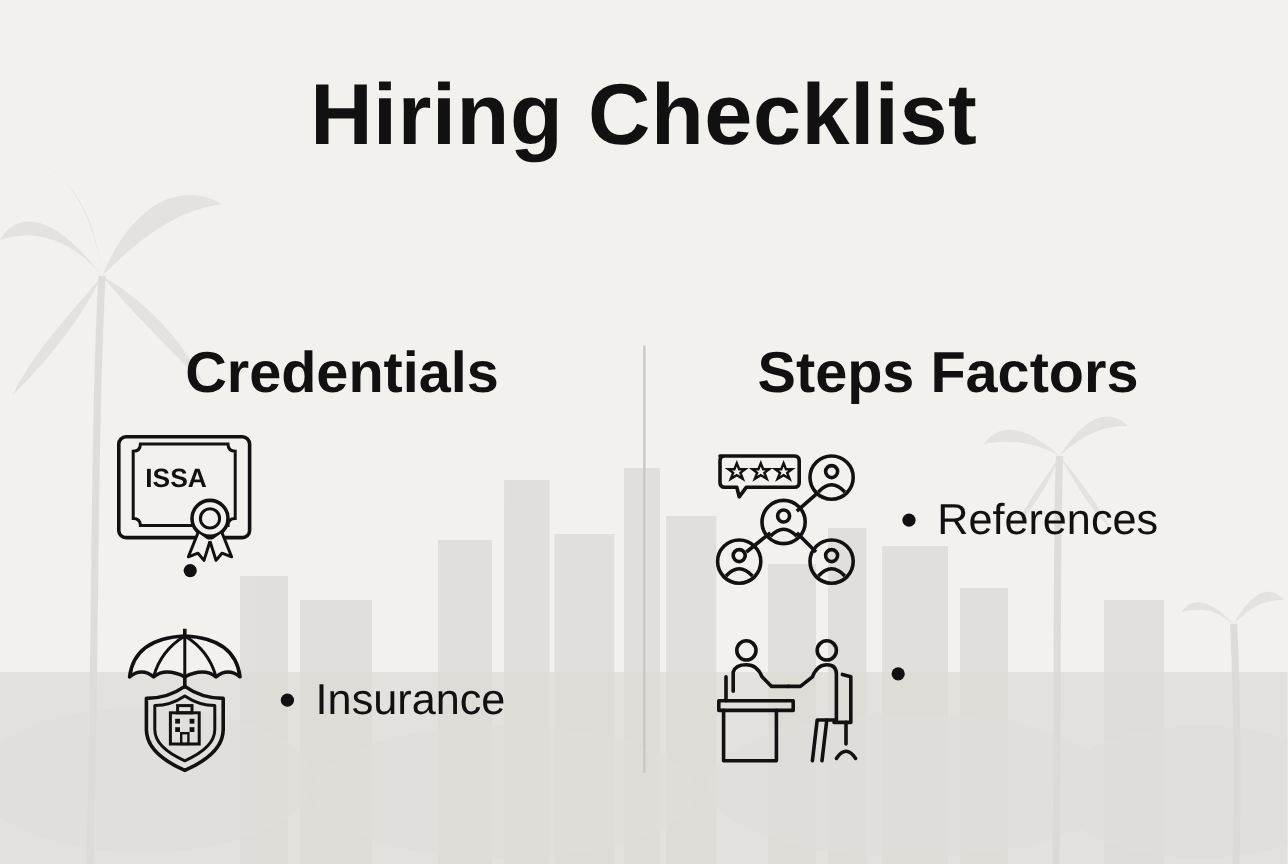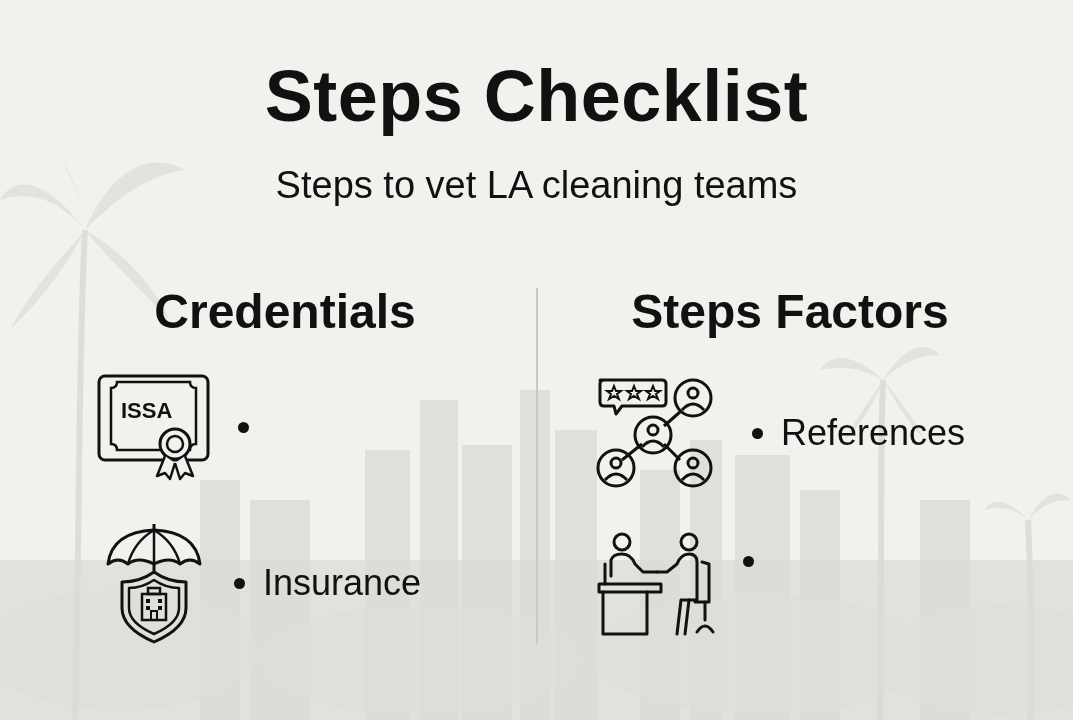--- a/index.html
+++ b/index.html
@@ -75,29 +75,28 @@
     <path d="M883 380 C850 350, 830 355, 820 370 C845 365, 865 370, 883 380Z"></path>
     <path d="M883 380 C905 345, 925 340, 940 355 C915 355, 900 365, 883 380Z"></path>
     <path d="M883 380 C870 400, 855 420, 845 440 C865 420, 875 400, 883 380Z"></path>
     <path d="M883 380 C900 400, 915 420, 925 440 C905 420, 895 400, 883 380Z"></path>
     <path d="M1028 520 C1005 495, 990 500, 985 510 C1005 505, 1015 510, 1028 520Z"></path>
     <path d="M1028 520 C1045 490, 1060 488, 1070 500 C1050 500, 1040 508, 1028 520Z"></path>
   </g>
 </svg>
 
 <div class="content">
-  <div class="title">Steps Checklist</div>
-  <div class="subtitle">Steps to vet LA cleaning teams</div>
+  <div class="title">Hiring Checklist</div>
 
   <div class="col-head" style="left:100px;width:370px;">Credentials</div>
   <div class="col-head" style="left:585px;width:410px;">Steps Factors</div>
 
   <div class="divider"></div>
 
-  <div class="item" style="left:97px;top:372px;">
+  <div class="item" style="left:97px;top:360px;flex-direction:column;">
     <svg width="115" height="110" viewBox="0 0 115 110">
       <rect x="2" y="4" width="109" height="84" rx="6" fill="none" stroke="#111" stroke-width="3"></rect>
       <path d="M14 16 q6 0 6 -6 h73 q0 6 6 6 v56 q-6 0 -6 6 h-73 q0 -6 -6 -6 z" fill="none" stroke="#111" stroke-width="2.5"></path>
       <text x="24" y="46" font-family="Liberation Sans, sans-serif" font-weight="700" font-size="22" fill="#111">ISSA</text>
       <circle cx="78" cy="72" r="15" fill="#f2f1ee" stroke="#111" stroke-width="3"></circle>
       <circle cx="78" cy="72" r="8" fill="none" stroke="#111" stroke-width="2.5"></circle>
       <path d="M68 84 l-8 20 l8 -3 l5 6 l5 -16" fill="#f2f1ee" stroke="#111" stroke-width="2.5" stroke-linejoin="round"></path>
       <path d="M88 84 l8 20 l-8 -3 l-5 6 l-5 -16" fill="#f2f1ee" stroke="#111" stroke-width="2.5" stroke-linejoin="round"></path>
     </svg>
     <span class="bullet"></span>

